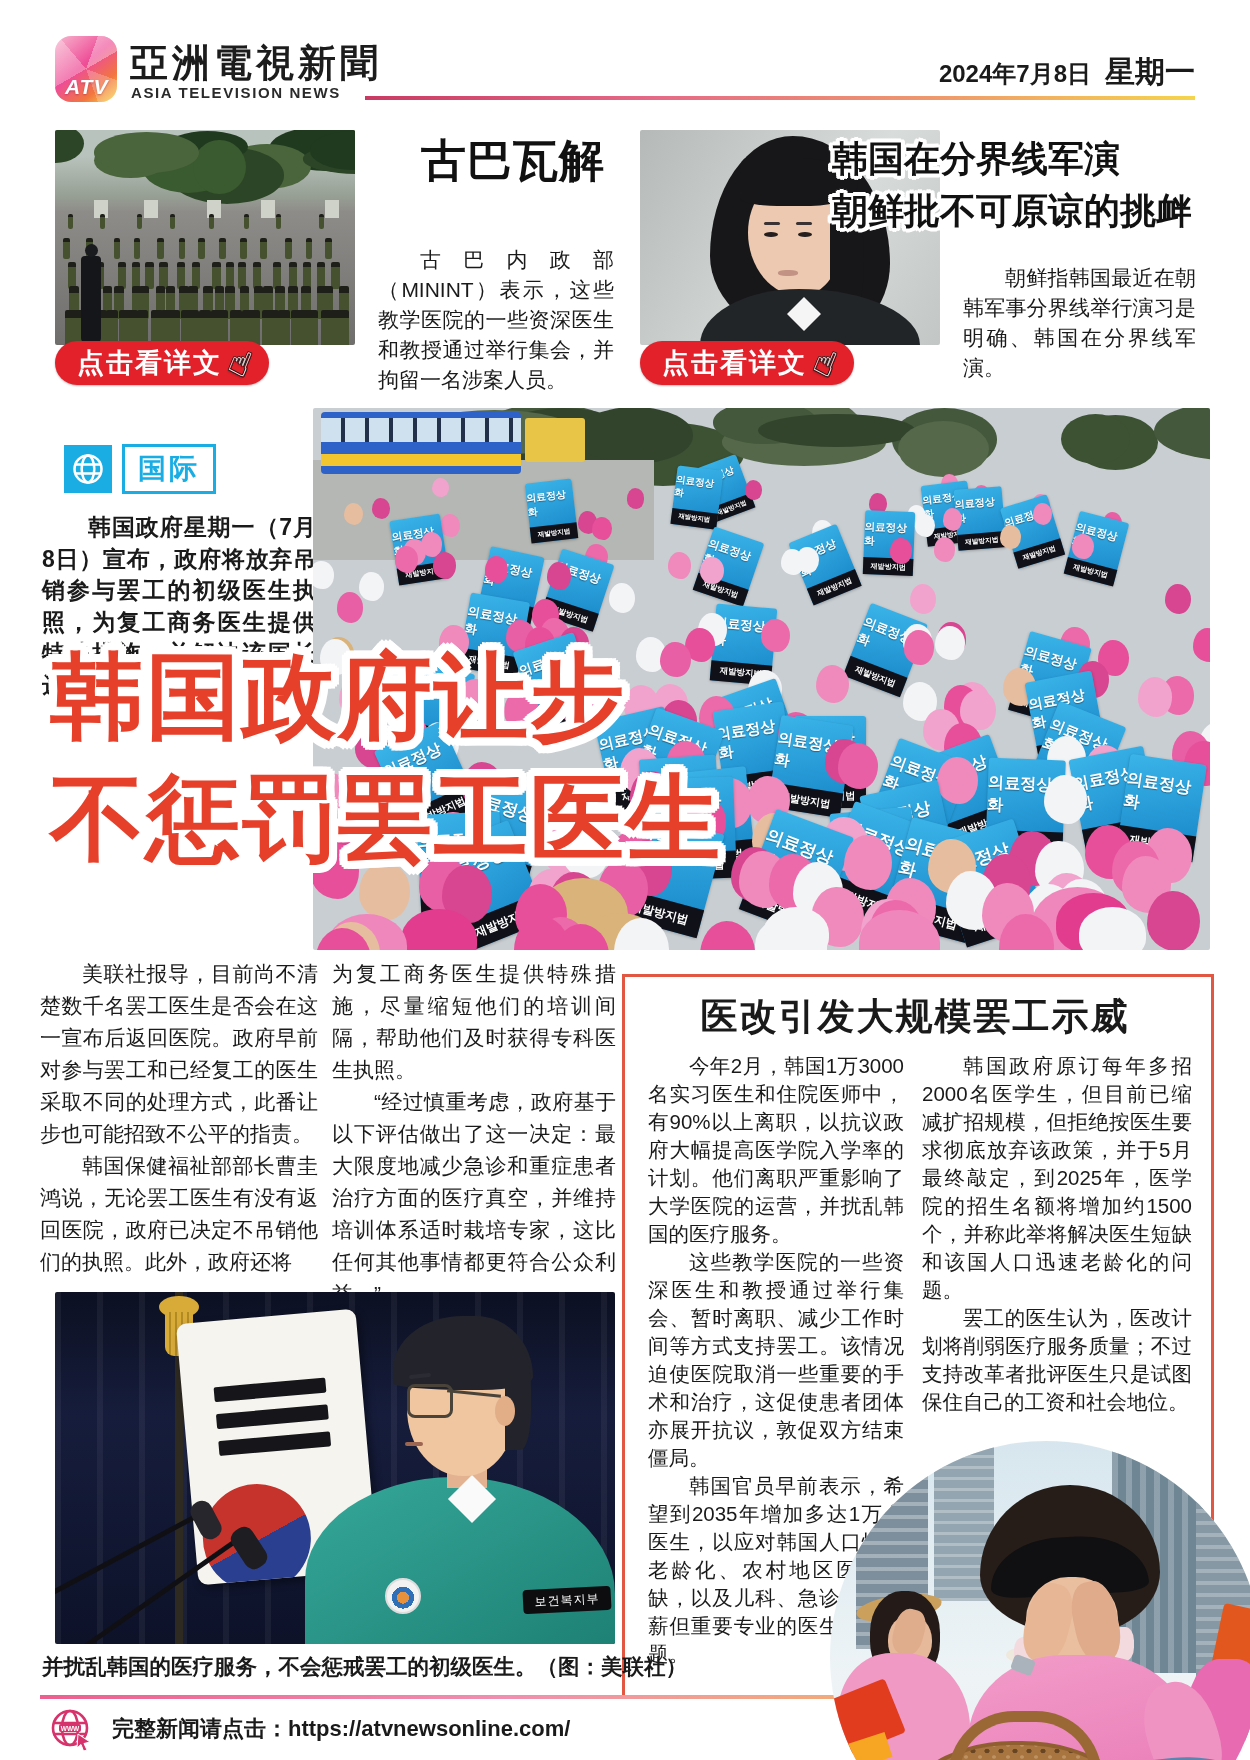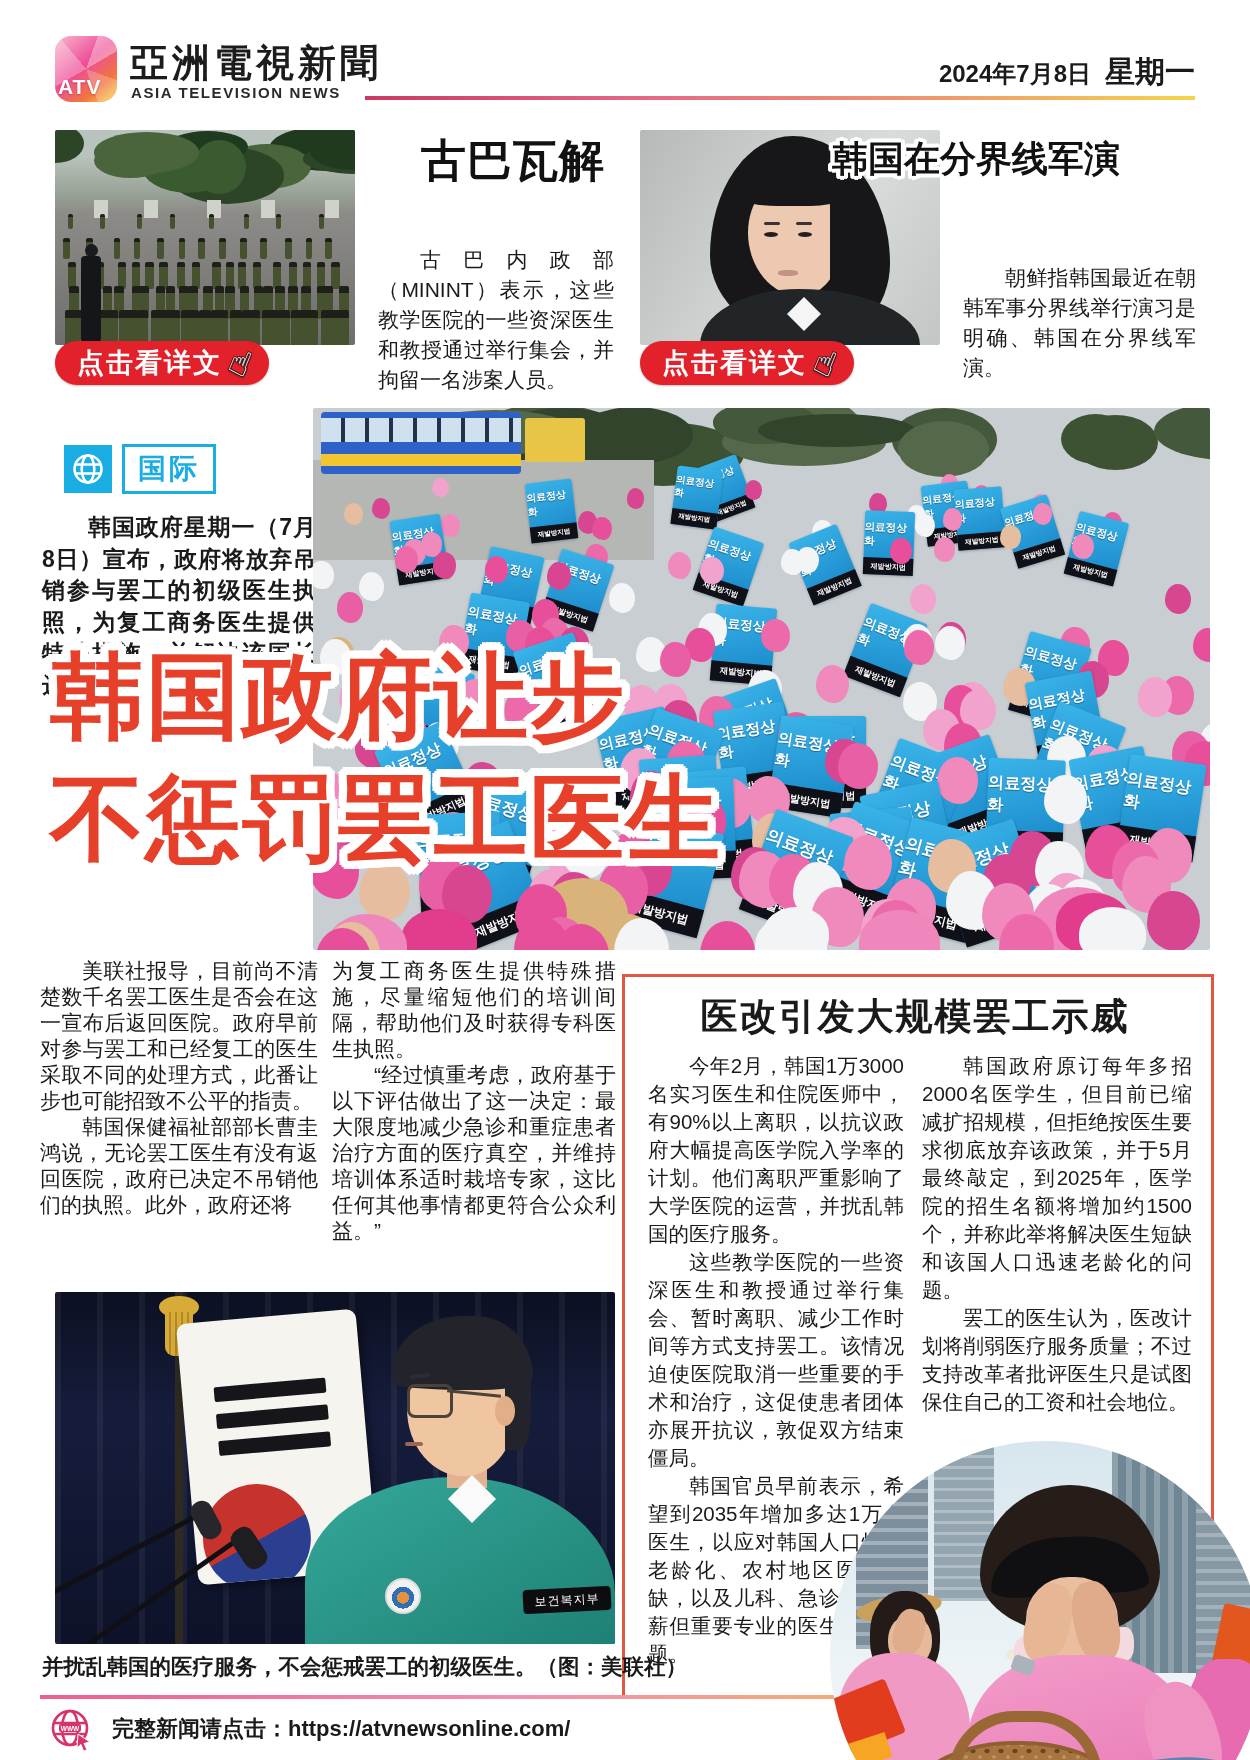--- a/index.html
+++ b/index.html
@@ -6,21 +6,21 @@
   .page{position:relative;width:1250px;height:1760px;background:#fff;overflow:hidden;
         font-family:"Liberation Sans","DejaVu Sans",sans-serif;color:#1a1a1a;}
   .abs{position:absolute;}
 
   
   .logo{left:55px;top:36px;width:62px;height:66px;border-radius:16px;
         background:linear-gradient(140deg,#f7b9d0 0%,#ee4d97 45%,#f2763f 75%,#f8d94a 100%);overflow:hidden;}
   .logo:after{content:"";position:absolute;inset:0;
         background:conic-gradient(from 20deg,rgba(255,255,255,.35) 0 40deg,rgba(255,255,255,0) 40deg 90deg,
         rgba(255,255,255,.22) 90deg 140deg,rgba(255,255,255,0) 140deg 220deg,rgba(255,255,255,.28) 220deg 300deg,rgba(255,255,255,0) 300deg);}
-  .logo span{position:absolute;left:3px;bottom:3px;color:#fff;font-weight:900;
+  .logo span{position:absolute;left:10px;bottom:3px;color:#fff;font-weight:900;font-style:italic;
         font-size:21px;letter-spacing:1px;z-index:2;text-shadow:0 1px 2px rgba(120,20,60,.4);}
   .brand-zh{left:130px;top:38px;font-size:38px;font-weight:800;letter-spacing:4px;color:#1c1c1c;}
   .brand-en{left:131px;top:84px;font-size:15px;font-weight:700;letter-spacing:1.6px;color:#2a2a2a;}
   .hdr-date{right:55px;top:52px;display:flex;align-items:baseline;gap:14px;}
   .hdr-date .d{font-size:24px;font-weight:600;}
   .hdr-date .w{font-size:30px;font-weight:900;}
   .hdr-line{left:365px;top:96px;width:830px;height:4px;
         background:linear-gradient(90deg,#c93a62,#e56a86 35%,#ef9a6b 70%,#f5d44c 100%);}
 
   
@@ -57,21 +57,21 @@
         display:flex;flex-direction:column;box-shadow:0 1px 3px rgba(0,0,0,.25);}
   .sign .s1{flex:1;display:flex;align-items:center;justify-content:center;color:#fff;font-weight:800;text-shadow:0 1px 1px rgba(0,0,0,.35);}
   .sign .s2{height:27%;background:#101018;color:#fff;display:flex;align-items:center;justify-content:center;font-weight:700;}
 
   
   .bighl{left:50px;top:636px;z-index:6;color:#e6402b;font-size:94px;font-weight:900;line-height:122px;letter-spacing:2px;
      text-shadow:8px 0 #fff,-8px 0 #fff,0 8px #fff,0 -8px #fff,6px 6px #fff,-6px 6px #fff,6px -6px #fff,-6px -6px #fff,
      8px 4px #fff,-8px 4px #fff,8px -4px #fff,-8px -4px #fff,4px 8px #fff,-4px 8px #fff,4px -8px #fff,-4px -8px #fff;}
 
   
-  .col{font-size:21px;line-height:26px;text-align:justify;font-weight:500;}
+  .col{font-size:21px;line-height:32px;text-align:justify;font-weight:500;}
   .col p{margin:0;text-indent:2em;}
   .col p.cont{text-indent:0;}
   .colA{left:40px;top:958px;width:278px;}
   .colB{left:332px;top:958px;width:284px;}
 
   
   .box{left:622px;top:974px;width:586px;height:718px;border:3px solid #e25742;background:#fff;}
   .box-title{left:622px;top:992px;width:586px;text-align:center;font-size:37px;font-weight:900;letter-spacing:2px;z-index:2;}
   .bcol{font-size:20.5px;line-height:28px;text-align:justify;font-weight:500;z-index:2;}
   .bcol p{margin:0;text-indent:2em;}
@@ -331,20 +331,21 @@
     <div class="km-brow" style="left:124px;top:92px;"></div>
     <div class="km-brow" style="left:156px;top:92px;"></div>
     <div class="km-eye" style="left:124px;top:102px;"></div>
     <div class="km-eye" style="left:158px;top:102px;"></div>
     <div class="km-lips"></div>
     <div class="km-body"></div>
     <div class="km-collar"></div>
   </div>
   <div class="abs hl hl-right ow">
     <div>韩国在分界线军演</div>
+    <div>朝鲜批不可原谅的挑衅</div>
   </div>
   <div class="abs tbody tb-right">
       <p>朝鲜指韩国最近在朝韩军事分界线举行演习是明确、韩国在分界线军演。</p>
     </div>
   <div class="btn btn-r">
     <span>点击看详文</span>
     <span class="hand">☝</span>
   </div>
 
   <div class="abs badge">

